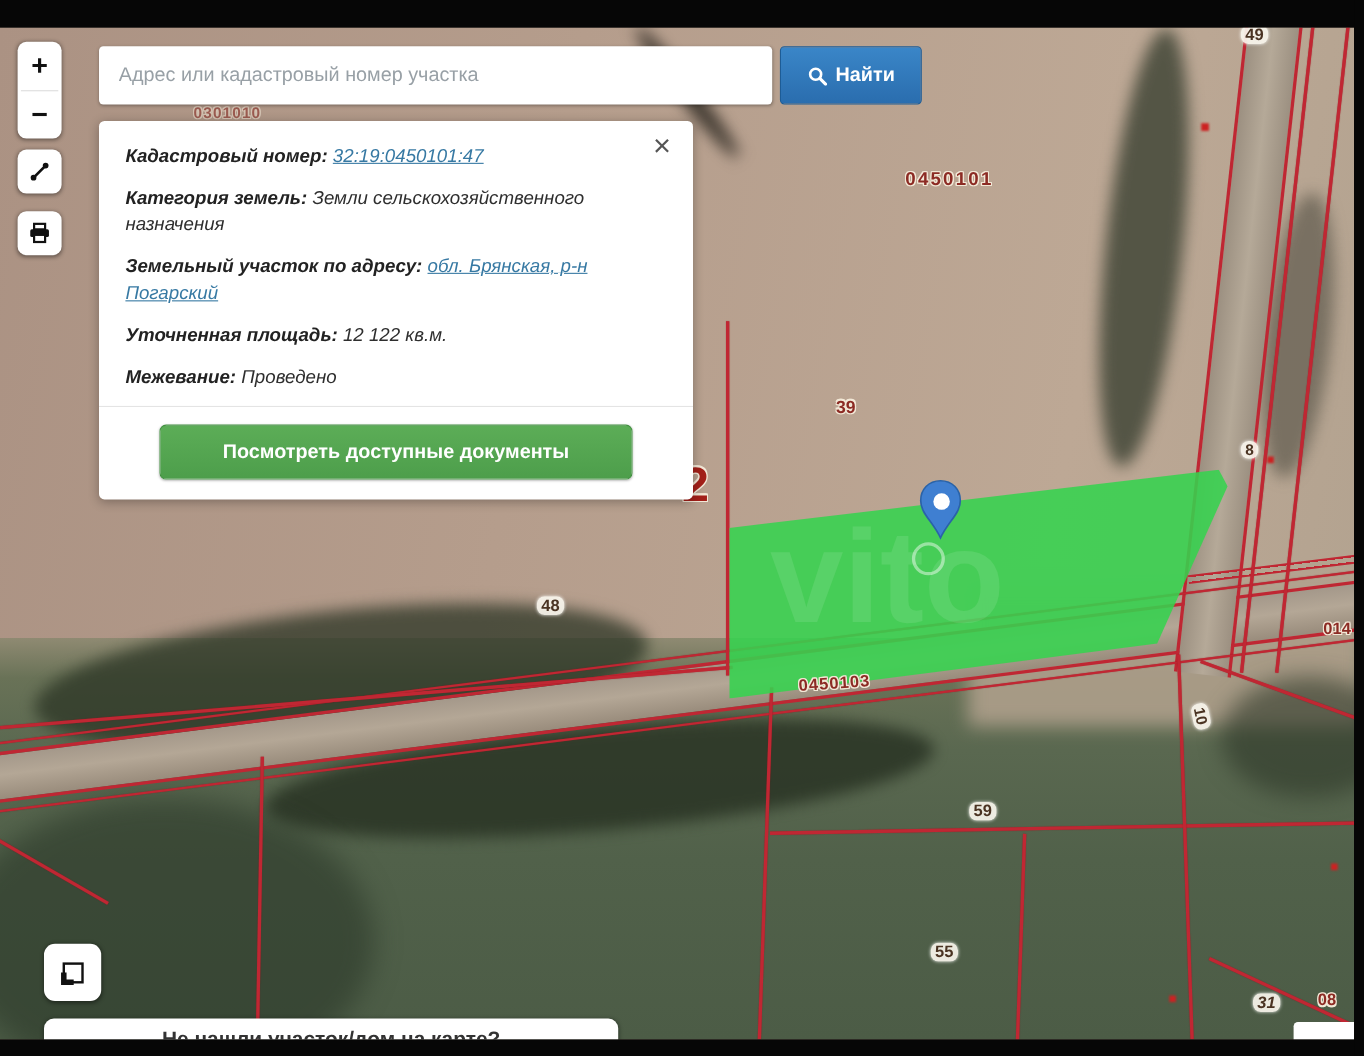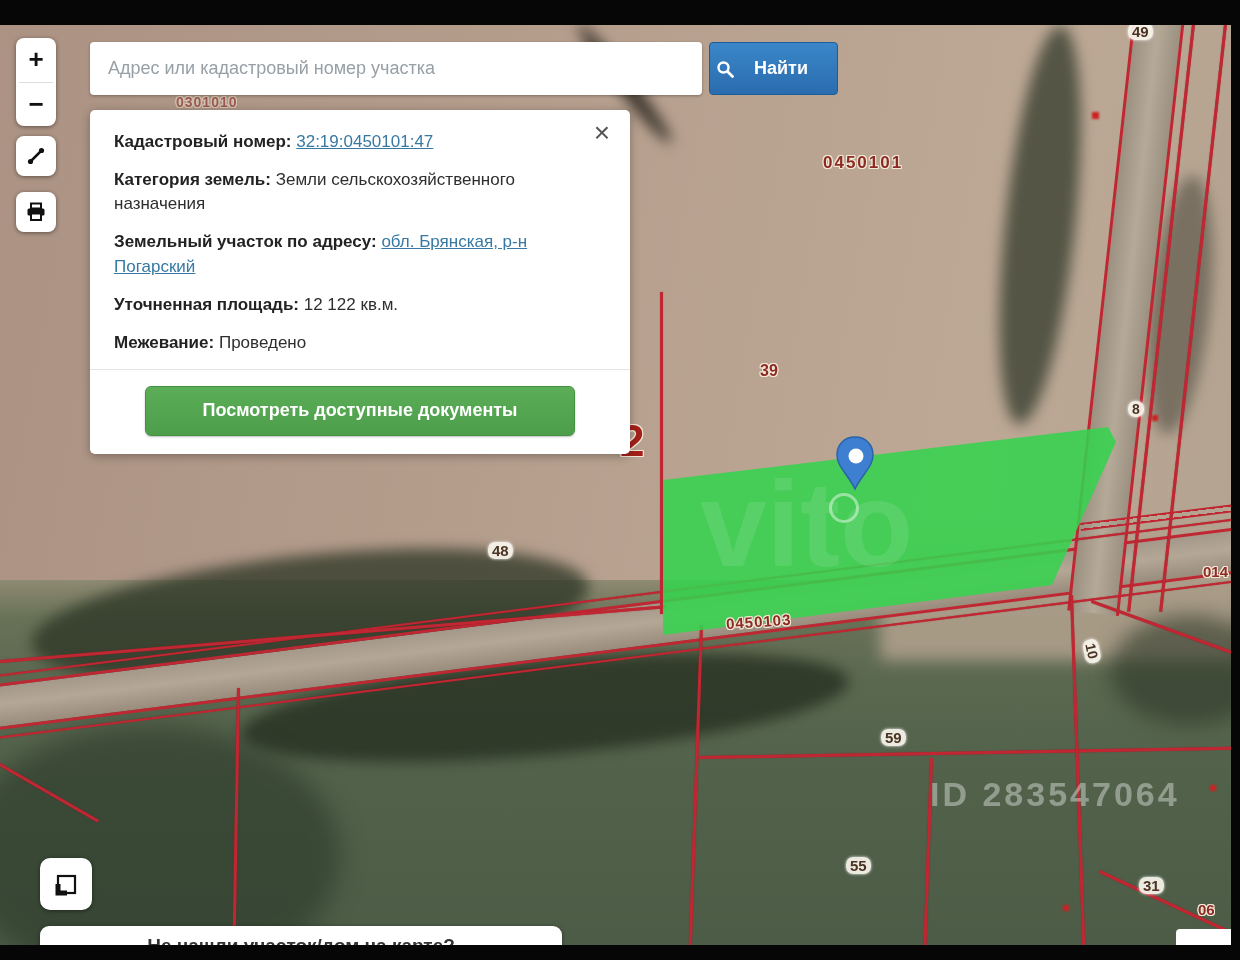--- a/index.html
+++ b/index.html
@@ -65,26 +65,26 @@
   #expand-btn{left:16px;top:111px;width:40px;height:40px;}
   #print-btn{left:16px;top:167px;width:40px;height:40px;}
   #measure-btn{left:40px;top:833px;width:52px;height:52px;border-radius:10px;}
 
   #search-input{position:absolute;left:90px;top:17px;width:612px;height:53px;border:none;border-radius:4px;
     box-shadow:0 1px 3px rgba(0,0,0,.3);padding:0 18px;font-size:18px;color:#333;z-index:20;
     font-family:"Liberation Sans",sans-serif;box-sizing:border-box;}
   #search-input::placeholder{color:#98a0a6;}
   #search-btn{position:absolute;left:709px;top:17px;width:129px;height:53px;z-index:20;cursor:pointer;
     background:linear-gradient(180deg,#3a86c8,#2a6dae);border:1px solid #1d5c96;border-radius:4px;
-    color:#fff;font-size:18px;font-weight:bold;display:flex;align-items:center;justify-content:flex-start;gap:20px;
+    color:#fff;font-size:18px;font-weight:bold;display:flex;align-items:center;justify-content:center;gap:8px;
     font-family:"Liberation Sans",sans-serif;}
 
   #info-card{position:absolute;left:90px;top:85px;width:540px;z-index:21;background:#fff;border-radius:5px;
     box-shadow:0 2px 10px rgba(0,0,0,.3);padding:20px 24px 0;box-sizing:border-box;}
-  #info-card p{margin:0 0 14px;font-size:17px;line-height:1.42;color:#2e2e2e;}
+  #info-card p{margin:0 0 14px;font-size:17px;line-height:1.42;color:#2e2e2e;font-style:italic;}
   #info-card b{color:#222;}
   .link{color:#3779a3;text-decoration:underline;cursor:pointer;}
   #close-btn{position:absolute;right:14px;top:8px;font-size:28px;color:#555;font-weight:400;cursor:pointer;
     background:none;border:none;line-height:1;}
   #details-row{margin-bottom:6px;}
   .tri{font-size:11px;color:#1f4f6e;margin-right:6px;vertical-align:2px;}
   #card-divider{height:1px;background:#e4e4e4;margin:12px -24px 0;}
   #docs-wrap{padding:16px 0 18px;text-align:center;}
   #docs-btn{width:430px;height:50px;background:linear-gradient(180deg,#5cad57,#4d9e4b);
     border:1px solid #429040;border-radius:6px;color:#fff;font-size:18px;font-weight:bold;cursor:pointer;
@@ -141,31 +141,30 @@
     <path d="M20 1 C9 1 2 9 2 19 C2 31 13 38 20 53 C27 38 38 31 38 19 C38 9 31 1 20 1 Z" fill="#3f7fd1" stroke="#2a63a8" stroke-width="1.5"></path>
     <circle cx="21" cy="20" r="7.5" fill="#ffffff"></circle>
   </svg>
 
   <div class="mlabel halo" style="left:823px;top:128px;font-size:17px;letter-spacing:2px;">0450101</div>
   <div class="mlabel halo" style="left:760px;top:337px;font-size:16px;">39</div>
   <div class="mlabel badge" style="left:488px;top:517px;">48</div>
   <div class="mlabel halo" style="left:726px;top:588px;transform:rotate(-4deg);letter-spacing:1px;">0450103</div>
   <div class="mlabel badge" style="left:881px;top:704px;">59</div>
   <div class="mlabel badge" style="left:846px;top:832px;">55</div>
-  <div class="mlabel badge" style="left:1139px;top:852px;">31</div>
+  <div class="mlabel badge" style="left:1139px;top:878px;font-style:italic;">31</div>
   <div class="mlabel badge" style="left:1128px;top:376px;font-size:14px;">8</div>
   <div class="mlabel badge" style="left:1080px;top:618px;font-size:14px;transform:rotate(78deg);">10</div>
   <div class="mlabel badge" style="left:1128px;top:-2px;">49</div>
   <div class="mlabel halo" style="left:1203px;top:538px;">014</div>
-  <div class="mlabel halo" style="left:1198px;top:876px;">06</div>
+  <div class="mlabel halo" style="left:1198px;top:876px;">08</div>
   <div class="mlabel halo" style="left:176px;top:69px;font-size:14px;letter-spacing:1px;opacity:.55;">0301010</div>
   <div class="mlabel halo big2" style="left:620px;top:391px;">2</div>
 
   <div class="wm">
-    <div class="wm-id">ID 283547064</div>
   </div>
 
   <div class="ctrl" id="zoom-panel">
     <button class="zbtn">+</button>
     <div id="zoom-divider"></div>
     <button class="zbtn">−</button>
   </div>
   <div class="ctrl" id="expand-btn">
     <svg width="20" height="20" viewBox="0 0 20 20">
       <line x1="5" y1="15" x2="15" y2="5" stroke="#111" stroke-width="2.5" stroke-linecap="round"></line>

